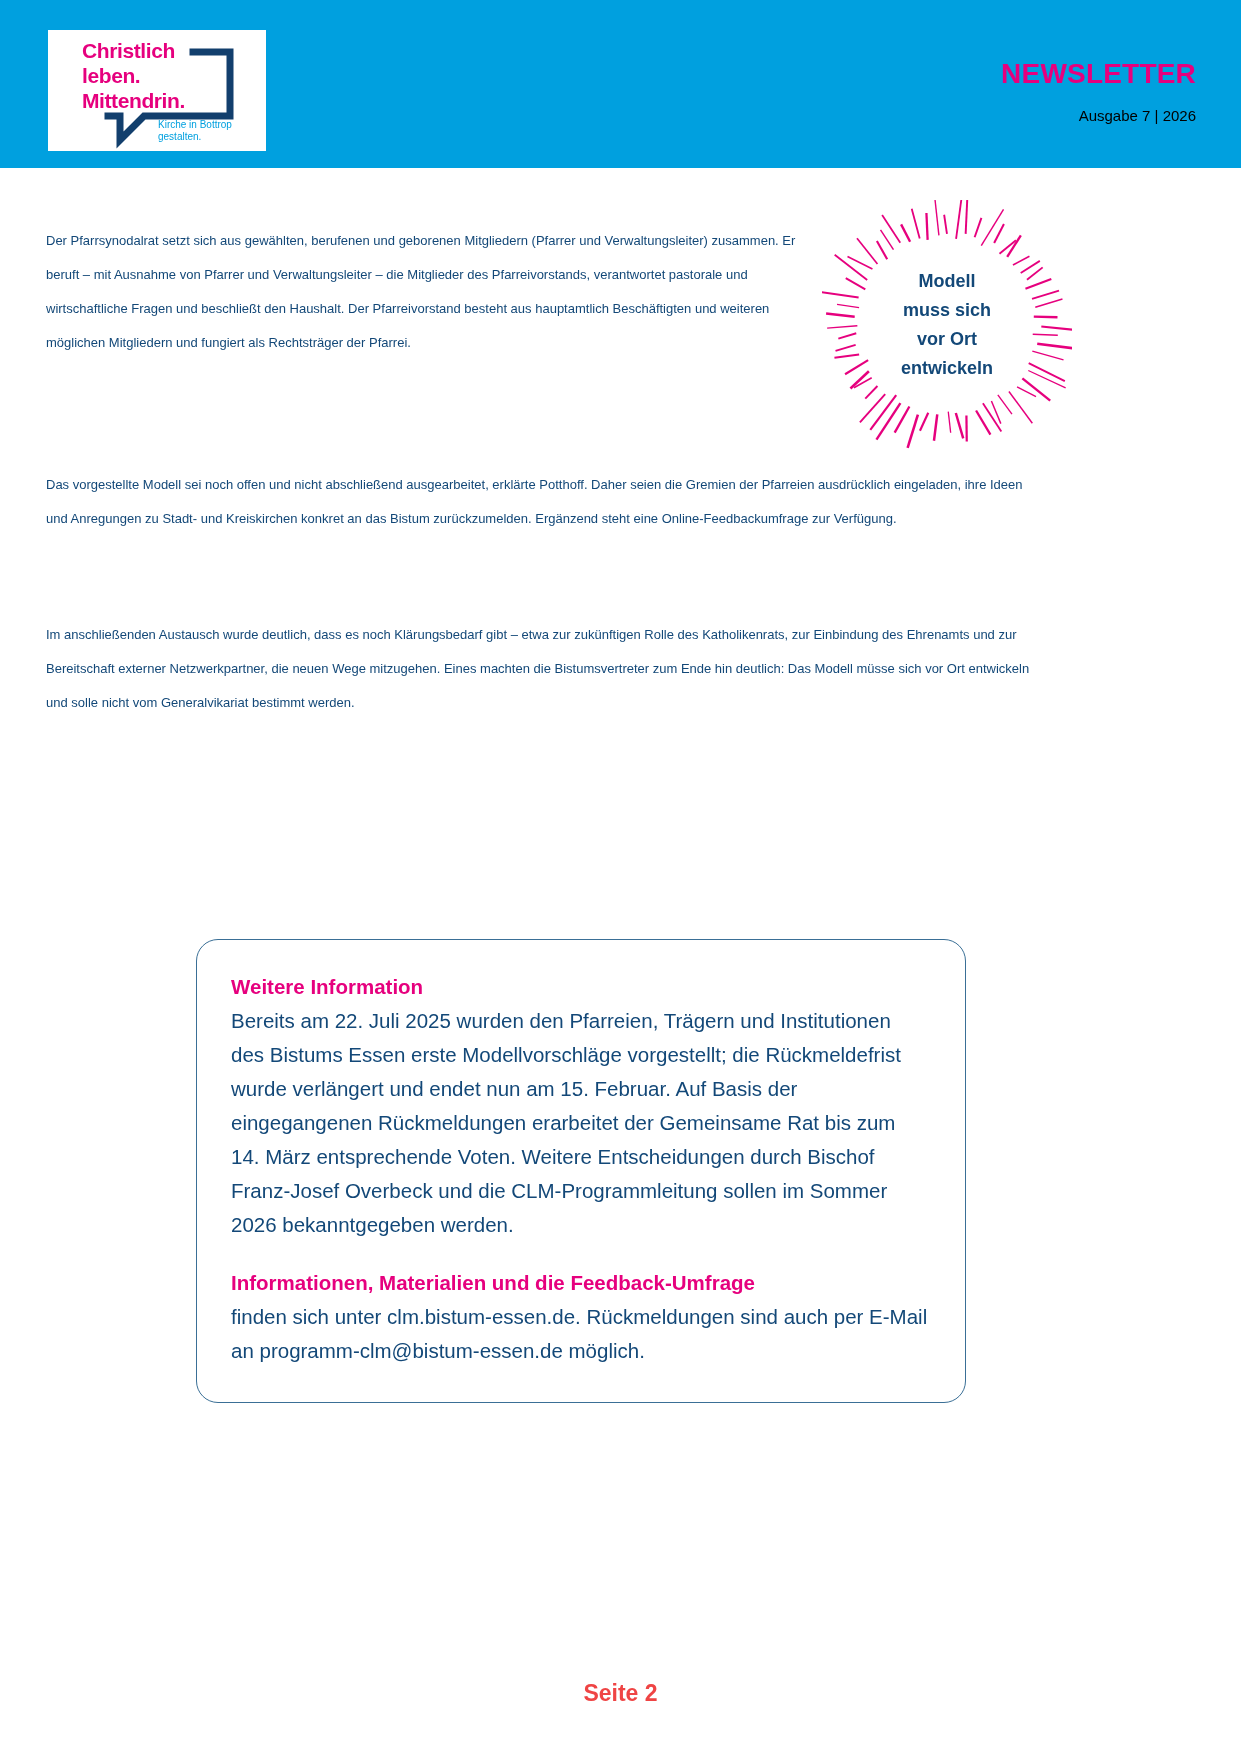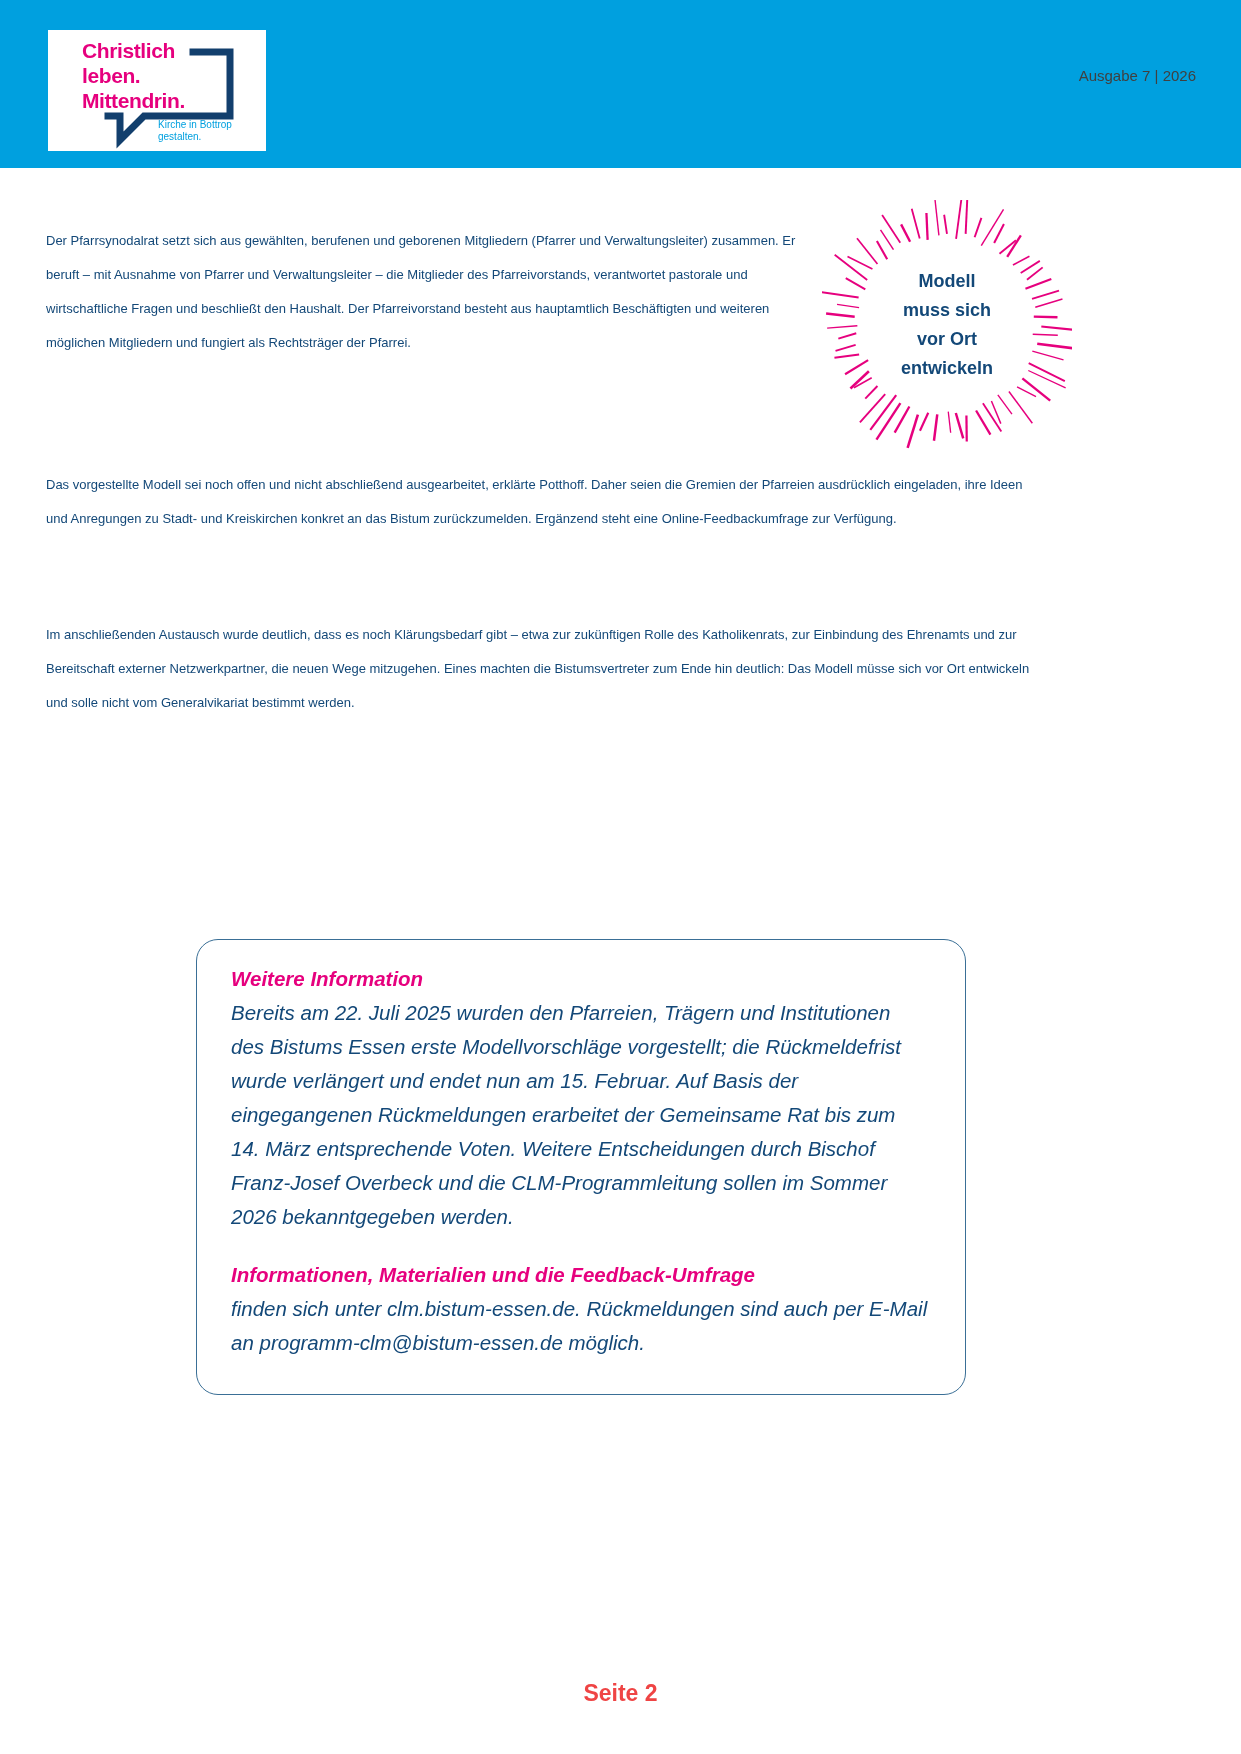--- a/index.html
+++ b/index.html
@@ -87,25 +87,25 @@
     text-align: right;
   }
   .newsletter-label {
     color: #e6007e;
     font-weight: 700;
     font-size: 28px;
     line-height: 32px;
     letter-spacing: 0.2px;
   }
   .issue-label {
-    color: #404040;
+    color: #000000;
     font-weight: 400;
     font-size: 15px;
     line-height: 20px;
-    margin-top: 8px;
+    margin-top: 16px;
   }
 
   
   .content {
     position: absolute;
     left: 0;
     top: 168px;
     width: 1241px;
   }
 
@@ -149,22 +149,21 @@
 
   
   .infobox {
     position: absolute;
     left: 196px;
     top: 771px;
     width: 770px;
     box-sizing: border-box;
     border: 1.6px solid #3a6f96;
     border-radius: 22px;
-    padding: 24px 36px 34px 34px;
-    font-style: italic;
+    padding: 32px 36px 34px 34px;
   }
   .box-heading {
     color: #e6007e;
     font-weight: 700;
     font-size: 20.5px;
     line-height: 30px;
     margin: 0 0 2px 0;
   }
   .box-para {
     color: #134878;
@@ -200,20 +199,21 @@
       <div class="logo-text-main">Christlich
 leben.
 Mittendrin.</div>
       <div class="logo-sub">Kirche in Bottrop
 gestalten.</div>
     </div>
   </div>
 
 
   <div class="header-right">
+    <div class="newsletter-label">NEWSLETTER</div>
     <div class="issue-label">Ausgabe 7 | 2026</div>
   </div>
 </div>
 
 <div class="content">
 
   <div class="para p1">Der Pfarrsynodalrat setzt sich aus gewählten, berufenen und geborenen Mitgliedern (Pfarrer und Verwaltungsleiter) zusammen. Er beruft – mit Ausnahme von Pfarrer und Verwaltungsleiter – die Mitglieder des Pfarreivorstands, verantwortet pastorale und wirtschaftliche Fragen und beschließt den Haushalt. Der Pfarreivorstand besteht aus hauptamtlich Beschäftigten und weiteren möglichen Mitgliedern und fungiert als Rechtsträger der Pfarrei.</div>
 
   <div class="para p2">Das vorgestellte Modell sei noch offen und nicht abschließend ausgearbeitet, erklärte Potthoff. Daher seien die Gremien der Pfarreien ausdrücklich eingeladen, ihre Ideen und Anregungen zu Stadt- und Kreiskirchen konkret an das Bistum zurückzumelden. Ergänzend steht eine Online-Feedbackumfrage zur Verfügung.</div>
 

